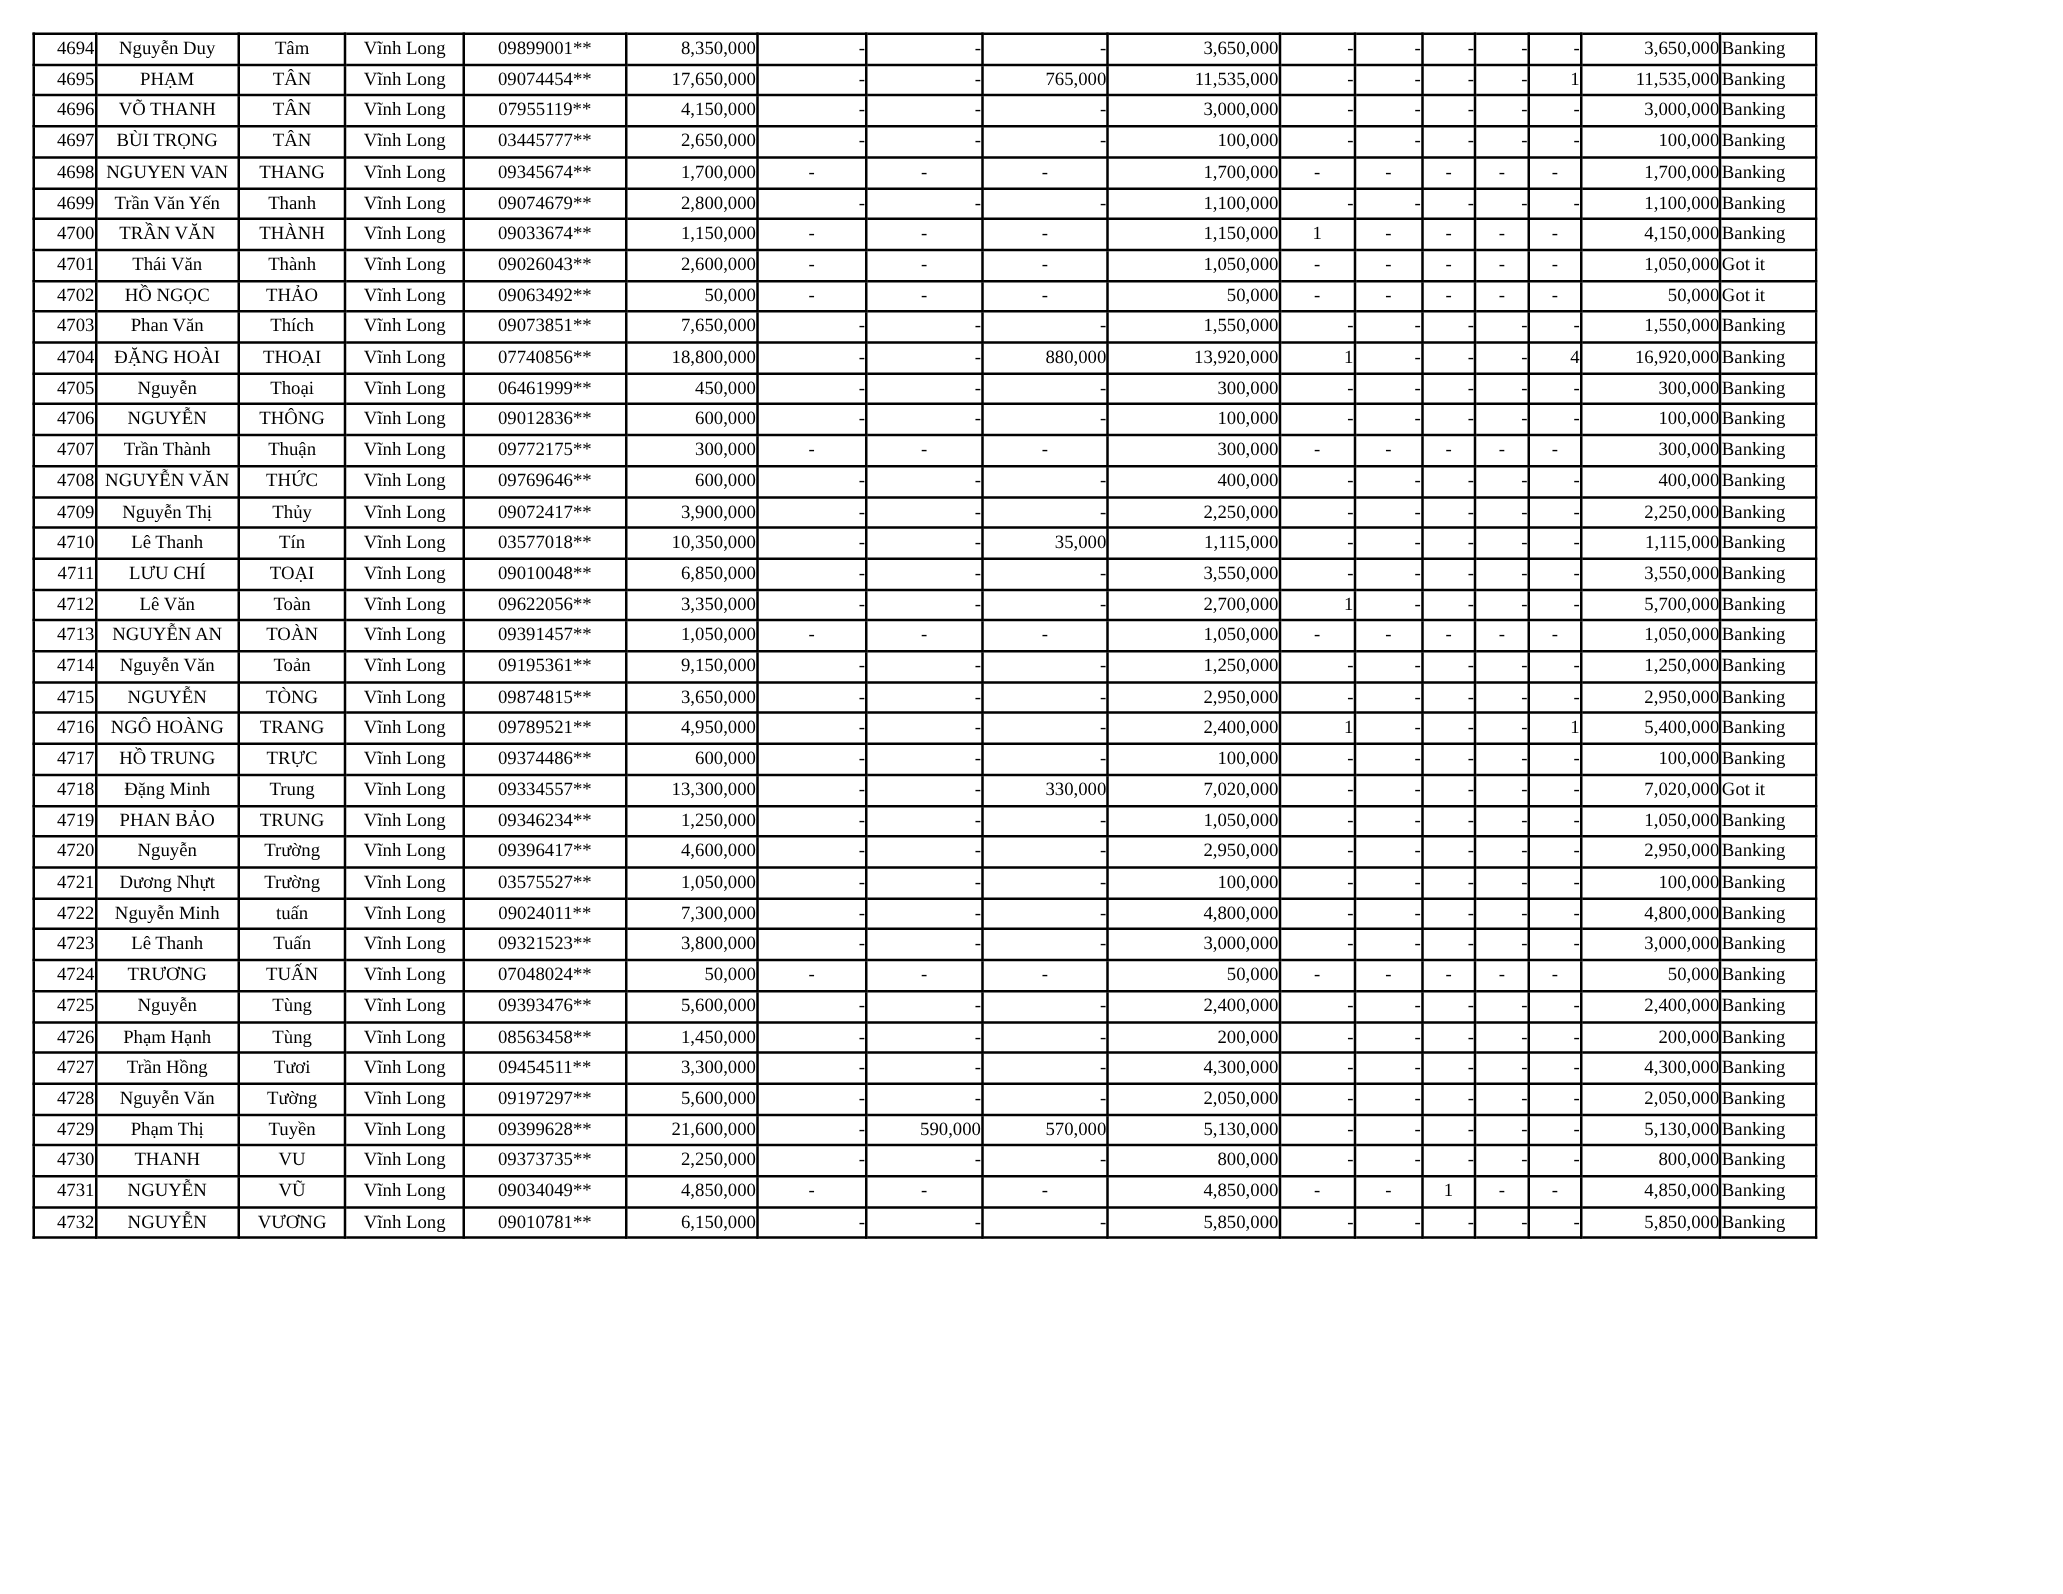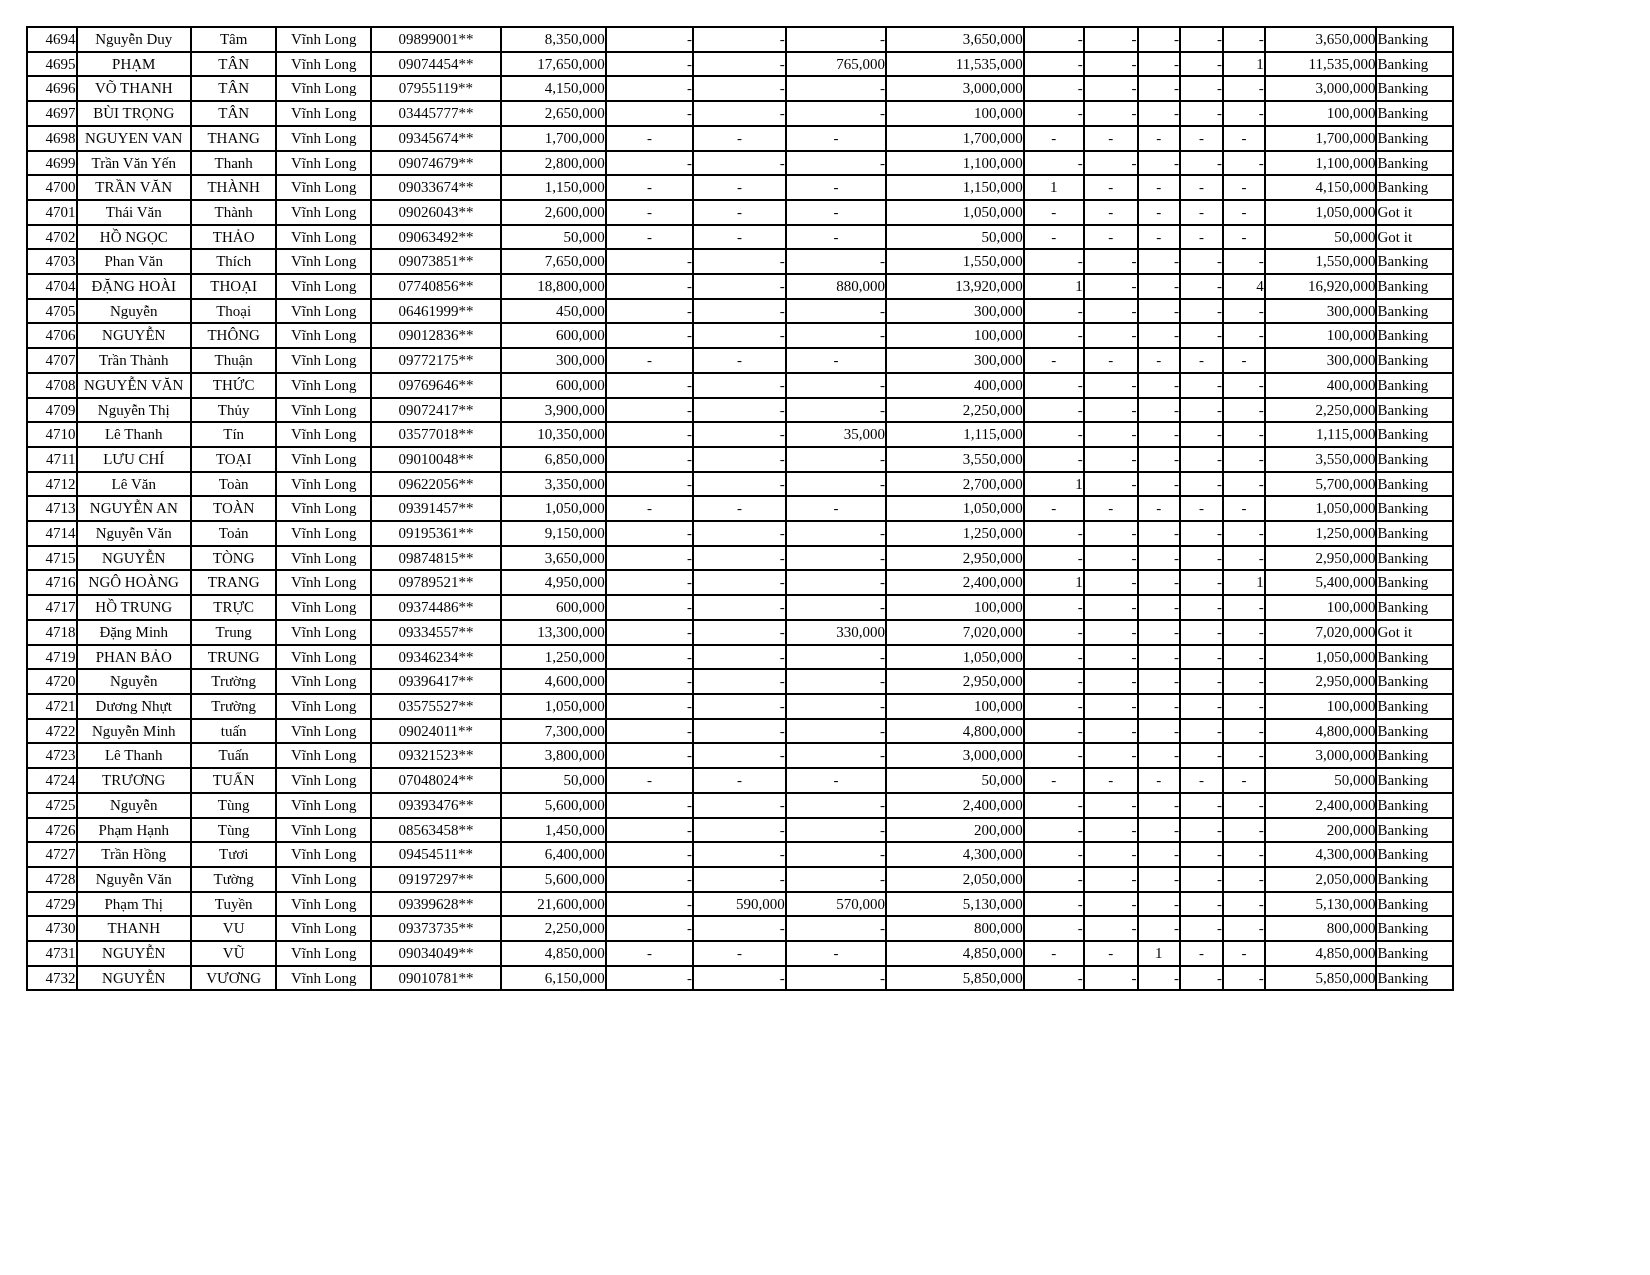--- a/index.html
+++ b/index.html
@@ -697,21 +697,21 @@
             <td class="t-flexsm">-</td>
             <td class="t-amount">200,000</td>
             <td class="t-status">Banking</td>
           </tr>
           <tr>
             <td class="t-id">4727</td>
             <td class="t-text">Trần Hồng</td>
             <td class="t-text">Tươi</td>
             <td class="t-text">Vĩnh Long</td>
             <td class="t-text">09454511**</td>
-            <td class="t-amount">6,400,000</td>
+            <td class="t-amount">3,300,000</td>
             <td class="t-flex">-</td>
             <td class="t-flex">-</td>
             <td class="t-flex">-</td>
             <td class="t-amount">4,300,000</td>
             <td class="t-flexsm">-</td>
             <td class="t-flexsm">-</td>
             <td class="t-flexsm">-</td>
             <td class="t-flexsm">-</td>
             <td class="t-flexsm">-</td>
             <td class="t-amount">4,300,000</td>

